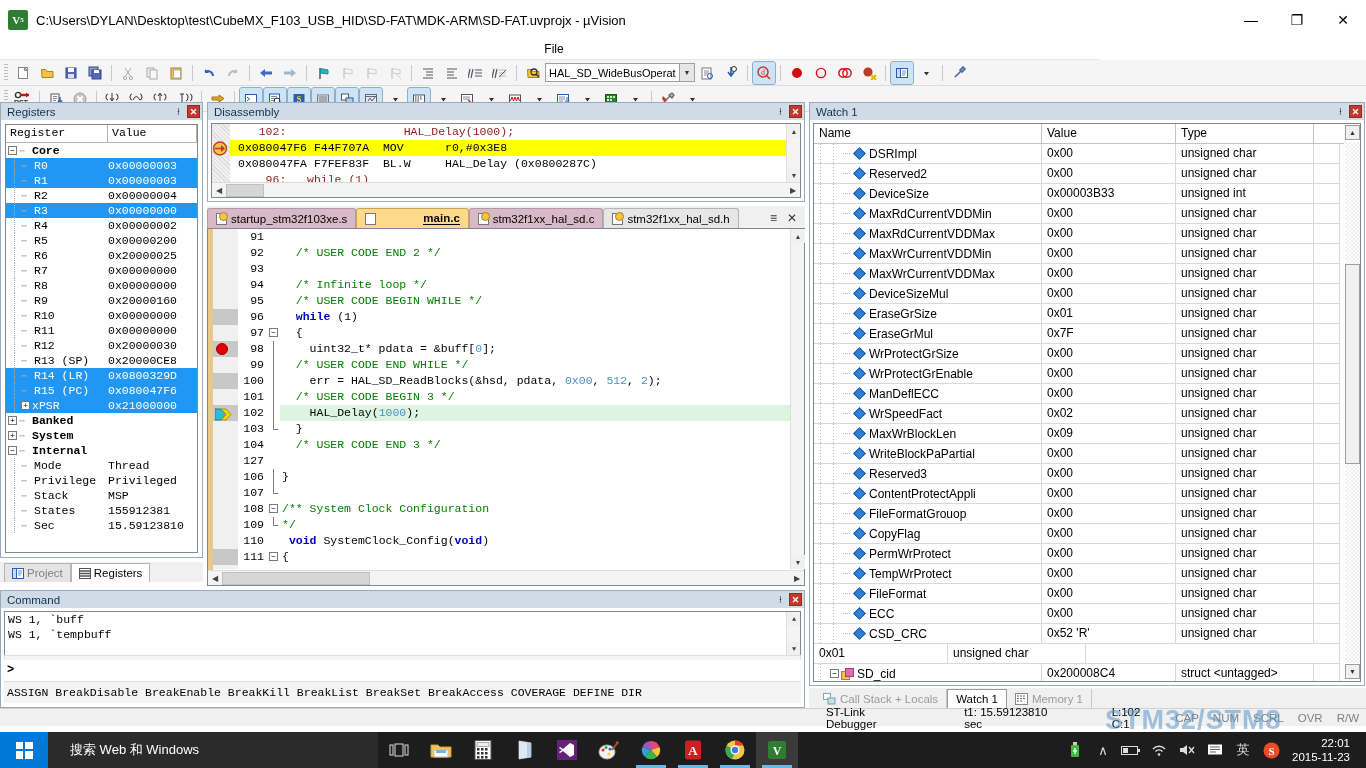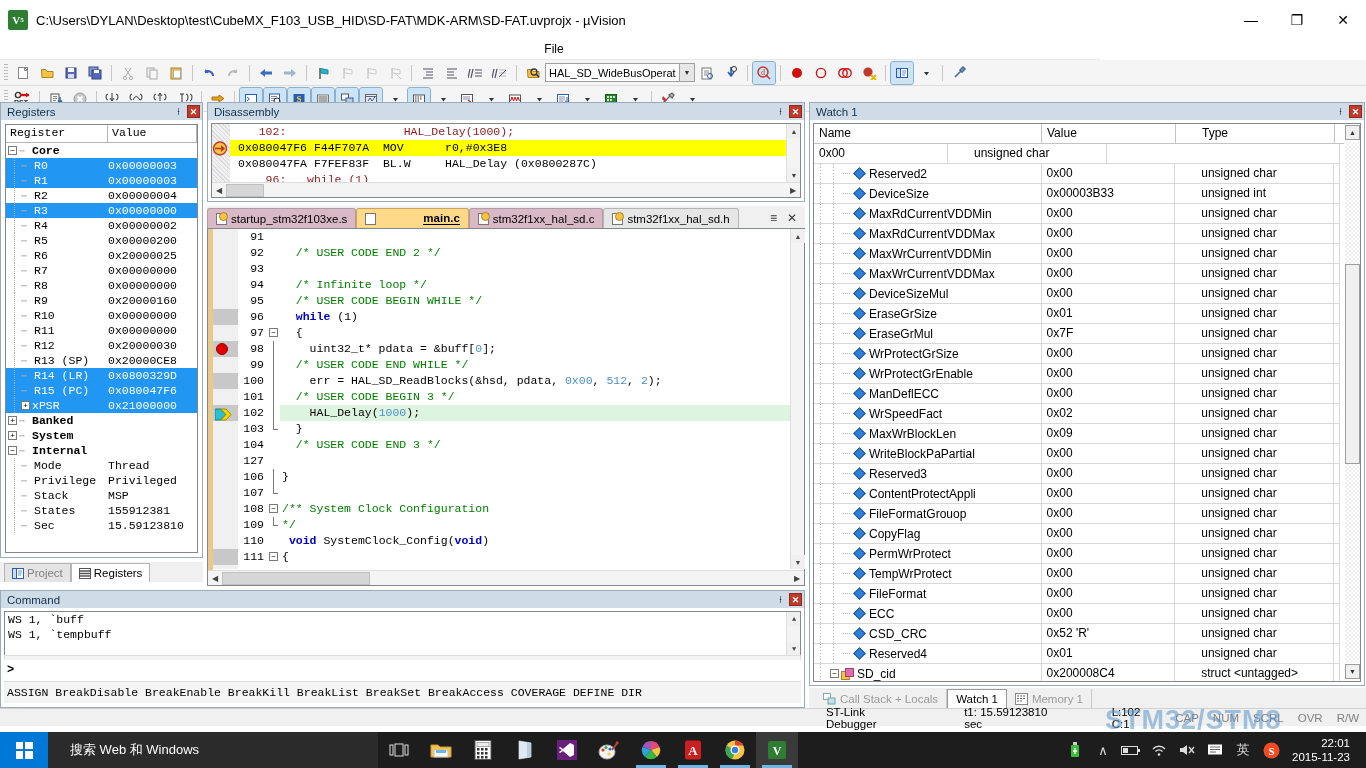--- a/index.html
+++ b/index.html
@@ -191,21 +191,21 @@
               font-size: 11.5px; line-height: 22px; padding-left: 3px;
               overflow: hidden; white-space: nowrap; border-top: 1px solid #ddd; }
 
   
   #watch { left: 809px; top: 102px; width: 556px; height: 584px; }
   .w-body { position: absolute; left: 3px; top: 20px; right: 3px; bottom: 3px;
             border: 1px solid #828790; background: #fff; overflow: hidden; }
   .w-hdr { display: flex; height: 20px; font-size: 12px; color: #000;
            border-bottom: 1px solid #c3c3c3; }
   .w-hdr div { padding: 2px 5px; border-right: 1px solid #c3c3c3; }
-  .w-c1 { width: 228px; } .w-c2 { width: 134px; } .w-c3 { width: 138px; margin-left: 21px; } .w-c4 { flex: 1; }
+  .w-c1 { width: 228px; } .w-c2 { width: 134px; } .w-c3 { width: 138px; } .w-c4 { flex: 1; }
   .w-row { display: flex; height: 20px; font-size: 12px; line-height: 18px;
            border-bottom: 1px solid #d8d8d8; white-space: nowrap; }
   .w-row > div { border-right: 1px solid #d8d8d8; padding-left: 5px; overflow: hidden; }
   .w-row .w-c1 { padding-left: 0; display: flex; align-items: center; }
   .indent { display: inline-block; width: 13px; height: 20px; flex: none;
             background-image: linear-gradient(to bottom,#b5b5b5 0 50%,transparent 50%);
             background-size: 1px 3px; background-repeat: repeat-y;
             background-position: 6px 0; }
   .leafdash { display: inline-block; width: 13px; height: 20px; flex: none; position: relative; }
   .leafdash::before { content:''; position:absolute; left:3px; top:9px; width:8px; height:1px;
@@ -973,20 +973,27 @@
     </div>
     <div class="w-body">
       <div class="w-hdr">
         <div class="w-c1">Name</div>
         <div class="w-c2">Value</div>
         <div class="w-c3">Type</div>
         <div class="w-c4"></div>
       </div>
       <div id="watch-rows" style="position:absolute;left:0;top:20px;right:20px;bottom:0;overflow:hidden;">
           <div class="w-row">
+            <div class="w-c1">
+              <span class="indent"></span>
+              <span class="indent"></span>
+              <span class="leafdash"></span>
+              <span class="diamond"></span>
+              <span>DSRImpl</span>
+            </div>
             <div class="w-c2">0x00</div>
             <div class="w-c3">unsigned char</div>
             <div class="w-c4"></div>
           </div>
           <div class="w-row">
             <div class="w-c1">
               <span class="indent"></span>
               <span class="indent"></span>
               <span class="leafdash"></span>
               <span class="diamond"></span>
@@ -1266,27 +1273,20 @@
               <span class="indent"></span>
               <span class="leafdash"></span>
               <span class="diamond"></span>
               <span>CSD_CRC</span>
             </div>
             <div class="w-c2">0x52 'R'</div>
             <div class="w-c3">unsigned char</div>
             <div class="w-c4"></div>
           </div>
           <div class="w-row">
-            <div class="w-c1">
-              <span class="indent"></span>
-              <span class="indent"></span>
-              <span class="leafdash"></span>
-              <span class="diamond"></span>
-              <span>Reserved4</span>
-            </div>
             <div class="w-c2">0x01</div>
             <div class="w-c3">unsigned char</div>
             <div class="w-c4"></div>
           </div>
           <div class="w-row">
             <div class="w-c1">
               <span class="indent"></span>
               <span class="minusbox">−</span>
               <span class="structicon"></span>
               <span>SD_cid</span>

